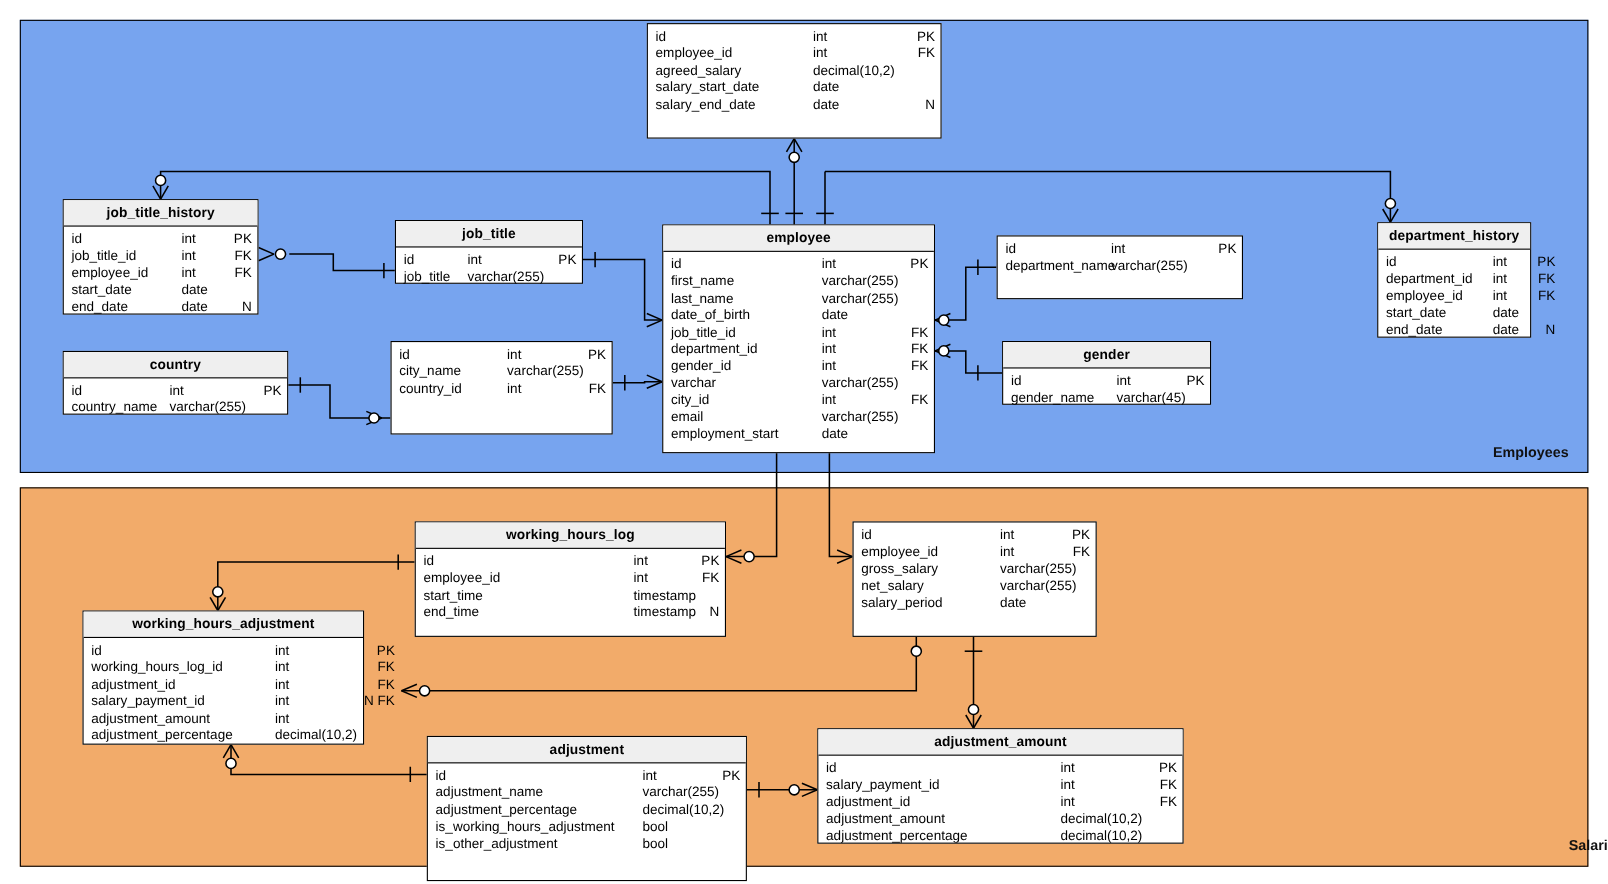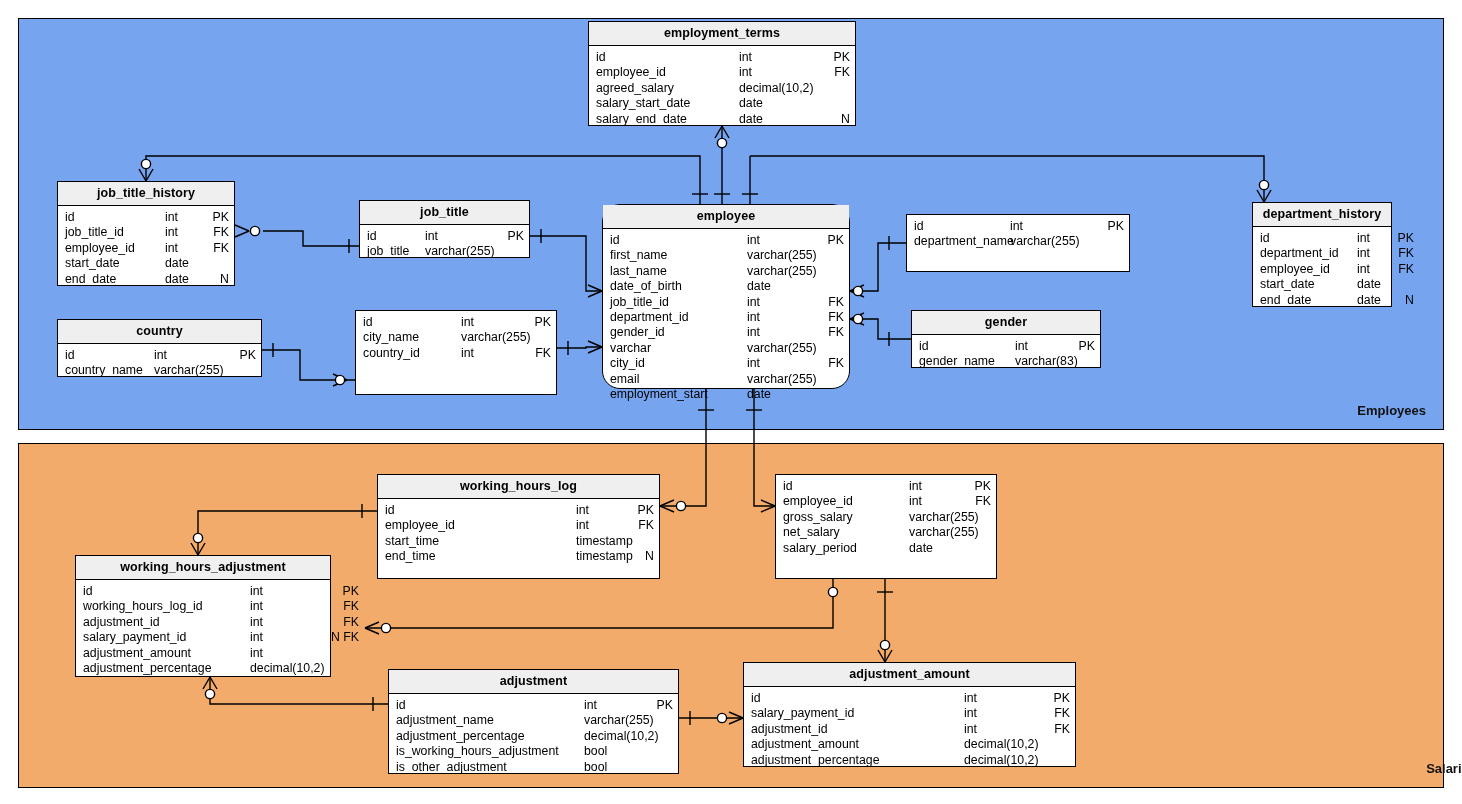--- a/index.html
+++ b/index.html
@@ -159,21 +159,20 @@
       <polyline points="679,718 743,718"></polyline>
       <line x1="690" y1="711" x2="690" y2="725"></line>
       <line x1="743" y1="718" x2="729" y2="712"></line>
       <line x1="743" y1="718" x2="729" y2="724"></line>
       <circle cx="722" cy="718" r="4.6"></circle>
     </g>
   </svg>
 
   <div id="tables-layer">
       <div class="tbl" style="left: 588px; top: 21px; width: 268px; height: 105px;">
-        <div class="hdr">employment_terms</div>
         <div class="rows">
           <div class="row">
             <span class="nm">id</span>
             <span class="ty" style="left: 150px;">int</span>
             <span class="ky" style="left: 225px; width: 36px;">PK</span>
           </div>
           <div class="row">
             <span class="nm">employee_id</span>
             <span class="ty" style="left: 150px;">int</span>
             <span class="ky" style="left: 225px; width: 36px;">FK</span>
@@ -233,21 +232,21 @@
             <span class="ty" style="left: 65px;">int</span>
             <span class="ky" style="left: 137px; width: 27px;">PK</span>
           </div>
           <div class="row">
             <span class="nm">job_title</span>
             <span class="ty" style="left: 65px;">varchar(255)</span>
             <span class="ky" style="left: 137px; width: 27px;"></span>
           </div>
         </div>
       </div>
-      <div class="tbl" style="left: 602px; top: 204px; width: 248px; height: 185px; border-radius: 18px;">
+      <div class="tbl" style="left: 602px; top: 204px; width: 248px; height: 208px;">
         <div class="hdr">employee</div>
         <div class="rows">
           <div class="row">
             <span class="nm">id</span>
             <span class="ty" style="left: 144px;">int</span>
             <span class="ky" style="left: 213px; width: 28px;">PK</span>
           </div>
           <div class="row">
             <span class="nm">first_name</span>
             <span class="ty" style="left: 144px;">varchar(255)</span>
@@ -347,21 +346,21 @@
       <div class="tbl" style="left: 911px; top: 310px; width: 190px; height: 58px;">
         <div class="hdr">gender</div>
         <div class="rows">
           <div class="row">
             <span class="nm">id</span>
             <span class="ty" style="left: 103px;">int</span>
             <span class="ky" style="left: 163px; width: 20px;">PK</span>
           </div>
           <div class="row">
             <span class="nm">gender_name</span>
-            <span class="ty" style="left: 103px;">varchar(83)</span>
+            <span class="ty" style="left: 103px;">varchar(45)</span>
             <span class="ky" style="left: 163px; width: 20px;"></span>
           </div>
         </div>
       </div>
       <div class="tbl" style="left: 57px; top: 319px; width: 205px; height: 58px;">
         <div class="hdr">country</div>
         <div class="rows">
           <div class="row">
             <span class="nm">id</span>
             <span class="ty" style="left: 96px;">int</span>
@@ -475,21 +474,21 @@
             <span class="ty" style="left: 174px;">int</span>
             <span class="ky" style="left: 244px; width: 39px;"></span>
           </div>
           <div class="row">
             <span class="nm">adjustment_percentage</span>
             <span class="ty" style="left: 174px;">decimal(10,2)</span>
             <span class="ky" style="left: 244px; width: 39px;"></span>
           </div>
         </div>
       </div>
-      <div class="tbl" style="left: 388px; top: 669px; width: 291px; height: 105px;">
+      <div class="tbl" style="left: 388px; top: 669px; width: 291px; height: 132px;">
         <div class="hdr">adjustment</div>
         <div class="rows">
           <div class="row">
             <span class="nm">id</span>
             <span class="ty" style="left: 195px;">int</span>
             <span class="ky" style="left: 259px; width: 25px;">PK</span>
           </div>
           <div class="row">
             <span class="nm">adjustment_name</span>
             <span class="ty" style="left: 195px;">varchar(255)</span>

